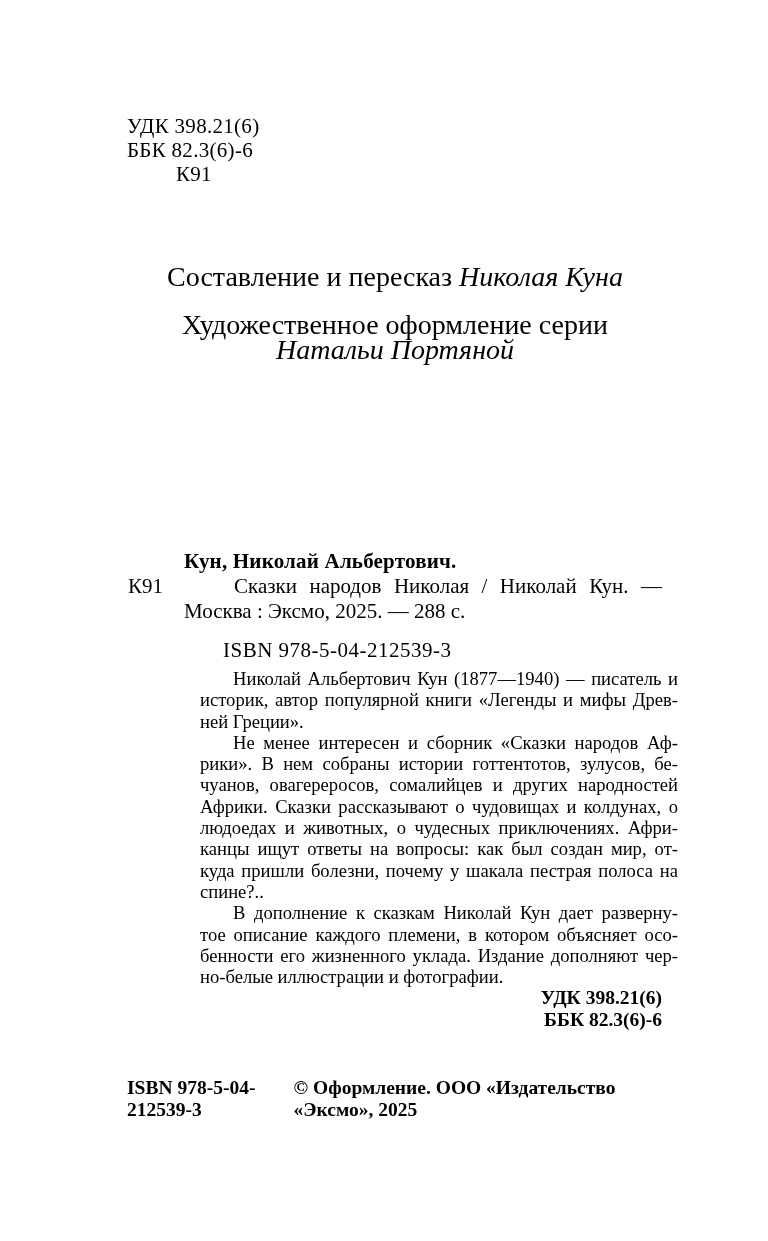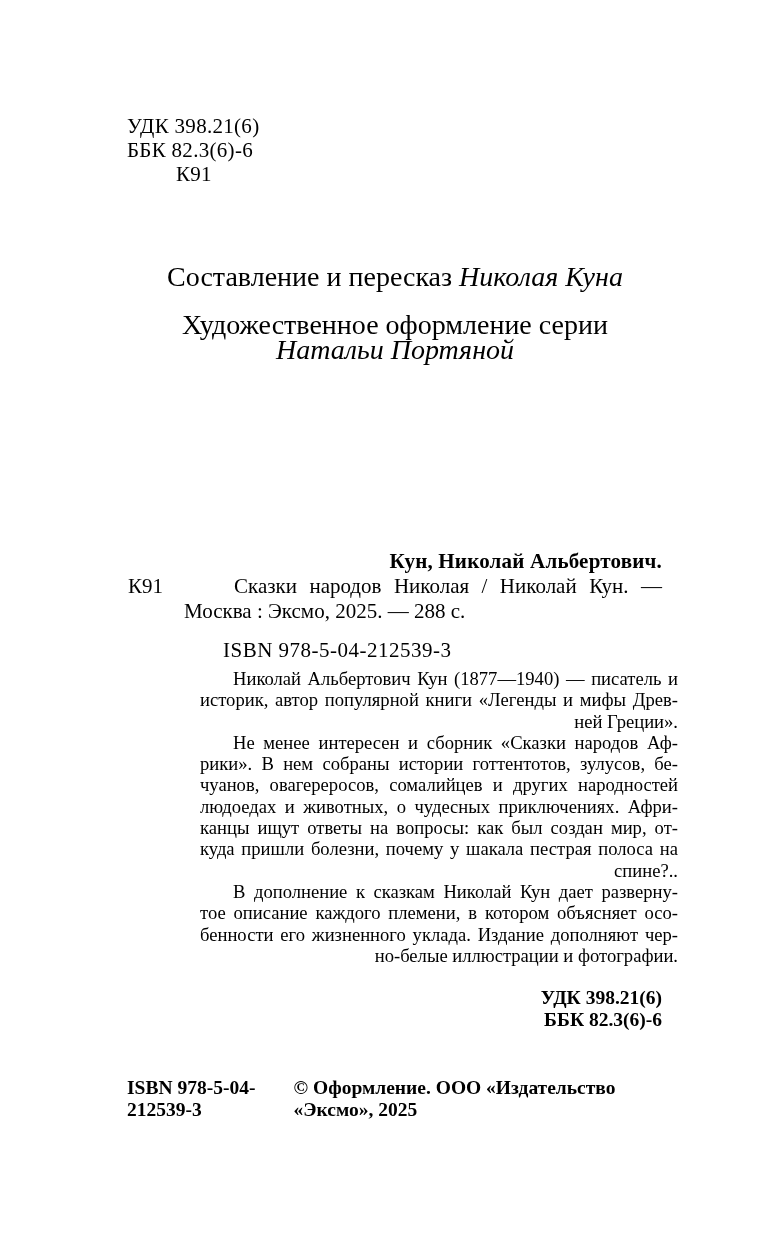--- a/index.html
+++ b/index.html
@@ -29,21 +29,21 @@
     font-size: 28px; line-height: 25px;
   }
   #credits .credit-line2 { margin-top: 23px; }
   .name-italic { font-style: italic; }
 
   
   #catalog-card {
     left: 184px; top: 549px; width: 478px;
     font-size: 21px; line-height: 25px;
   }
-  #catalog-card .author { font-weight: bold; letter-spacing: 0.2px; text-align: right; }
+  #catalog-card .author { font-weight: bold; letter-spacing: 0.2px; }
   #catalog-card .title-line {
     position: relative;
     padding-left: 50px;
     text-align: justify;
     text-align-last: justify;
   }
   #catalog-card .margin-code { position: absolute; left: -56px; top: 0; }
 
   #isbn-mid {
     left: 184px; top: 638px;
@@ -52,21 +52,21 @@
     letter-spacing: 0.5px;
   }
 
   
   #annotation {
     left: 200px; top: 668px; width: 478px;
     font-size: 18.6px; line-height: 21.3px;
   }
   #annotation .jl { text-align: justify; text-align-last: justify; }
   #annotation .first-line { padding-left: 33px; }
-  #annotation .last-line { text-align: right; }
+  #annotation .last-line { text-align: left; }
 
   
   #bottom-codes {
     left: 184px; top: 987px; width: 478px;
     text-align: right;
     font-weight: bold;
     font-size: 19.5px; line-height: 21.5px;
   }
 
   
@@ -104,20 +104,21 @@
 <div class="abs" id="isbn-mid">ISBN 978-5-04-212539-3</div>
 
 <div class="abs" id="annotation">
   <div class="jl first-line">Николай Альбертович Кун (1877—1940) — писатель и</div>
   <div class="jl">историк, автор популярной книги «Легенды и мифы Древ-</div>
   <div class="last-line">ней Греции».</div>
 
   <div class="jl first-line">Не менее интересен и сборник «Сказки народов Аф-</div>
   <div class="jl">рики». В нем собраны истории готтентотов, зулусов, бе-</div>
   <div class="jl">чуанов, овагереросов, сомалийцев и других народностей</div>
+  <div class="jl">Африки. Сказки рассказывают о чудовищах и колдунах, о</div>
   <div class="jl">людоедах и животных, о чудесных приключениях. Афри-</div>
   <div class="jl">канцы ищут ответы на вопросы: как был создан мир, от-</div>
   <div class="jl">куда пришли болезни, почему у шакала пестрая полоса на</div>
   <div class="last-line">спине?..</div>
 
   <div class="jl first-line">В дополнение к сказкам Николай Кун дает разверну-</div>
   <div class="jl">тое описание каждого племени, в котором объясняет осо-</div>
   <div class="jl">бенности его жизненного уклада. Издание дополняют чер-</div>
   <div class="last-line">но-белые иллюстрации и фотографии.</div>
 </div>

